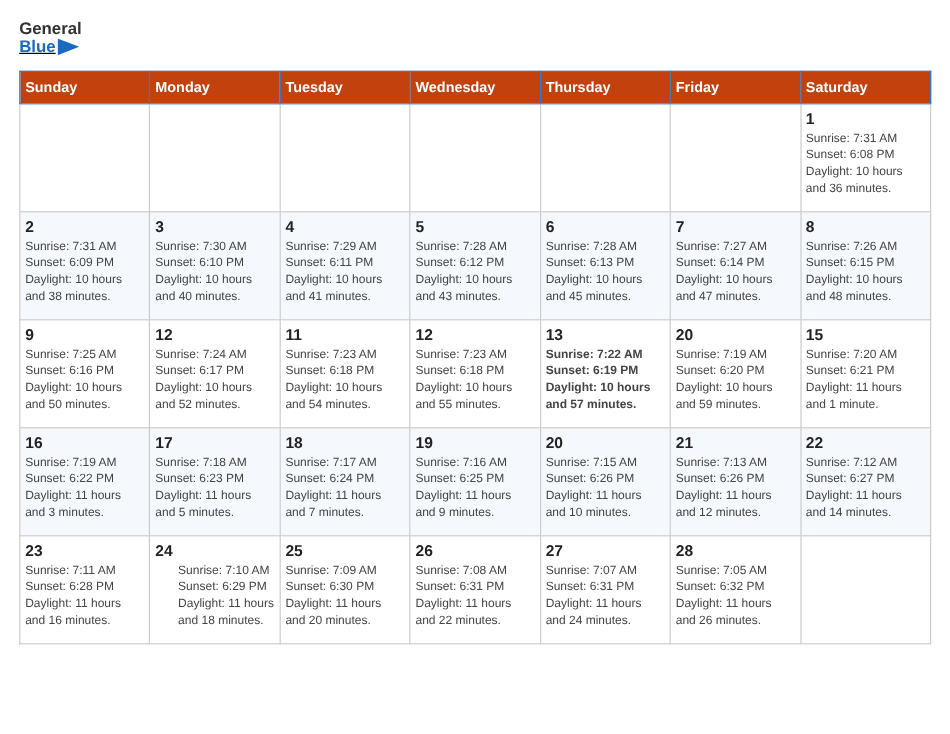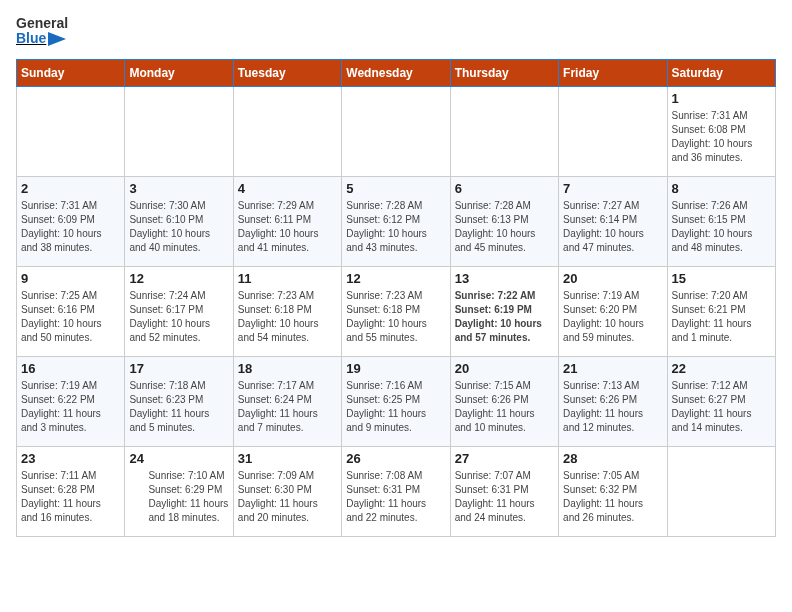--- a/index.html
+++ b/index.html
@@ -287,21 +287,21 @@
 and 16 minutes.</div>
         </td>
         <td>
           <div class="day-number">24</div>
           <div class="day-info" style="white-space: pre-line; margin-left: 19px;">Sunrise: 7:10 AM
 Sunset: 6:29 PM
 Daylight: 11 hours
 and 18 minutes.</div>
         </td>
         <td>
-          <div class="day-number">31</div>
+          <div class="day-number">25</div>
           <div class="day-info" style="white-space: pre-line;">Sunrise: 7:09 AM
 Sunset: 6:30 PM
 Daylight: 11 hours
 and 20 minutes.</div>
         </td>
         <td>
           <div class="day-number">26</div>
           <div class="day-info" style="white-space: pre-line;">Sunrise: 7:08 AM
 Sunset: 6:31 PM
 Daylight: 11 hours

